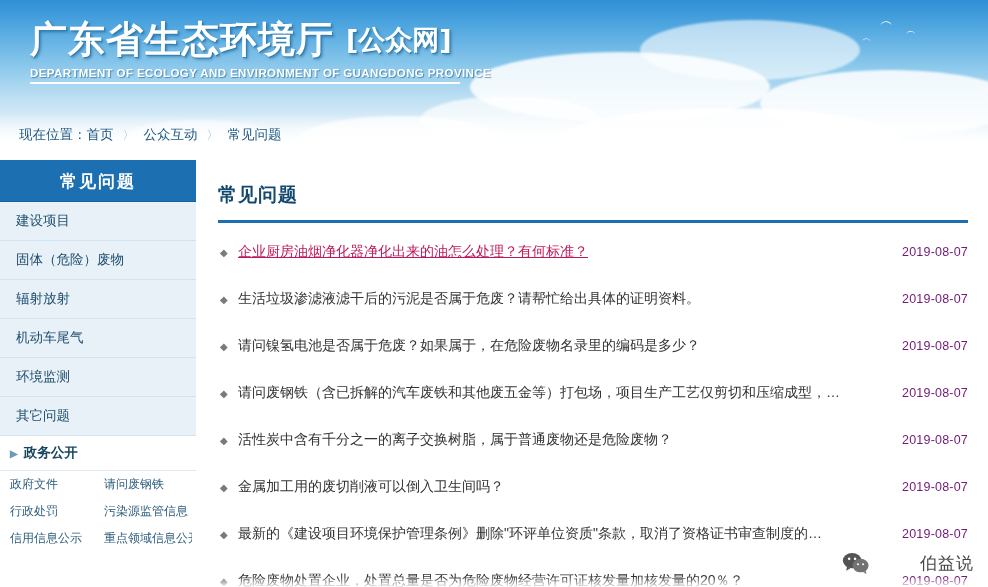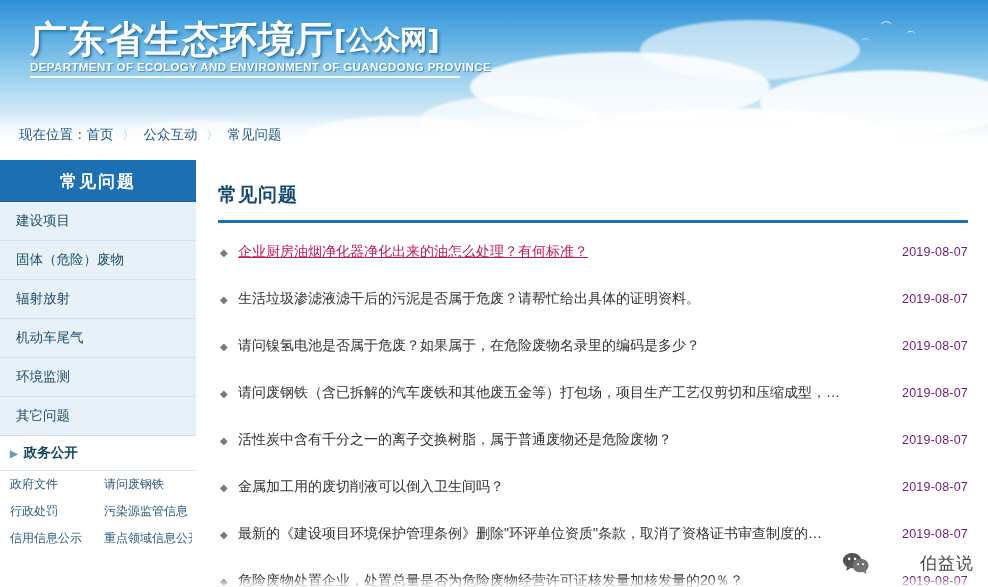--- a/index.html
+++ b/index.html
@@ -76,25 +76,25 @@
     color: #ffffff;
     text-shadow: 1px 1px 0 #2f7fb5, 2px 2px 3px rgba(0,60,110,0.45);
     line-height: 1.1;
   }
   .site-title-bracket {
     font-family: "DejaVu Sans", sans-serif;
     font-weight: bold;
     font-size: 27px;
     color: #ffffff;
     text-shadow: 1px 1px 0 #2f7fb5, 2px 2px 3px rgba(0,60,110,0.45);
-    margin-left: 0;
+    margin-left: 12px;
     padding-bottom: 3px;
   }
   .site-title-en {
-    margin-top: 0;
+    margin-top: 6px;
     font-family: "Liberation Sans", sans-serif;
     font-size: 11.5px;
     font-weight: bold;
     letter-spacing: 0.4px;
     color: #ffffff;
     text-shadow: 1px 1px 1px rgba(0,70,120,0.5);
   }
   .title-underline {
     margin-top: 3px;
     width: 430px;

